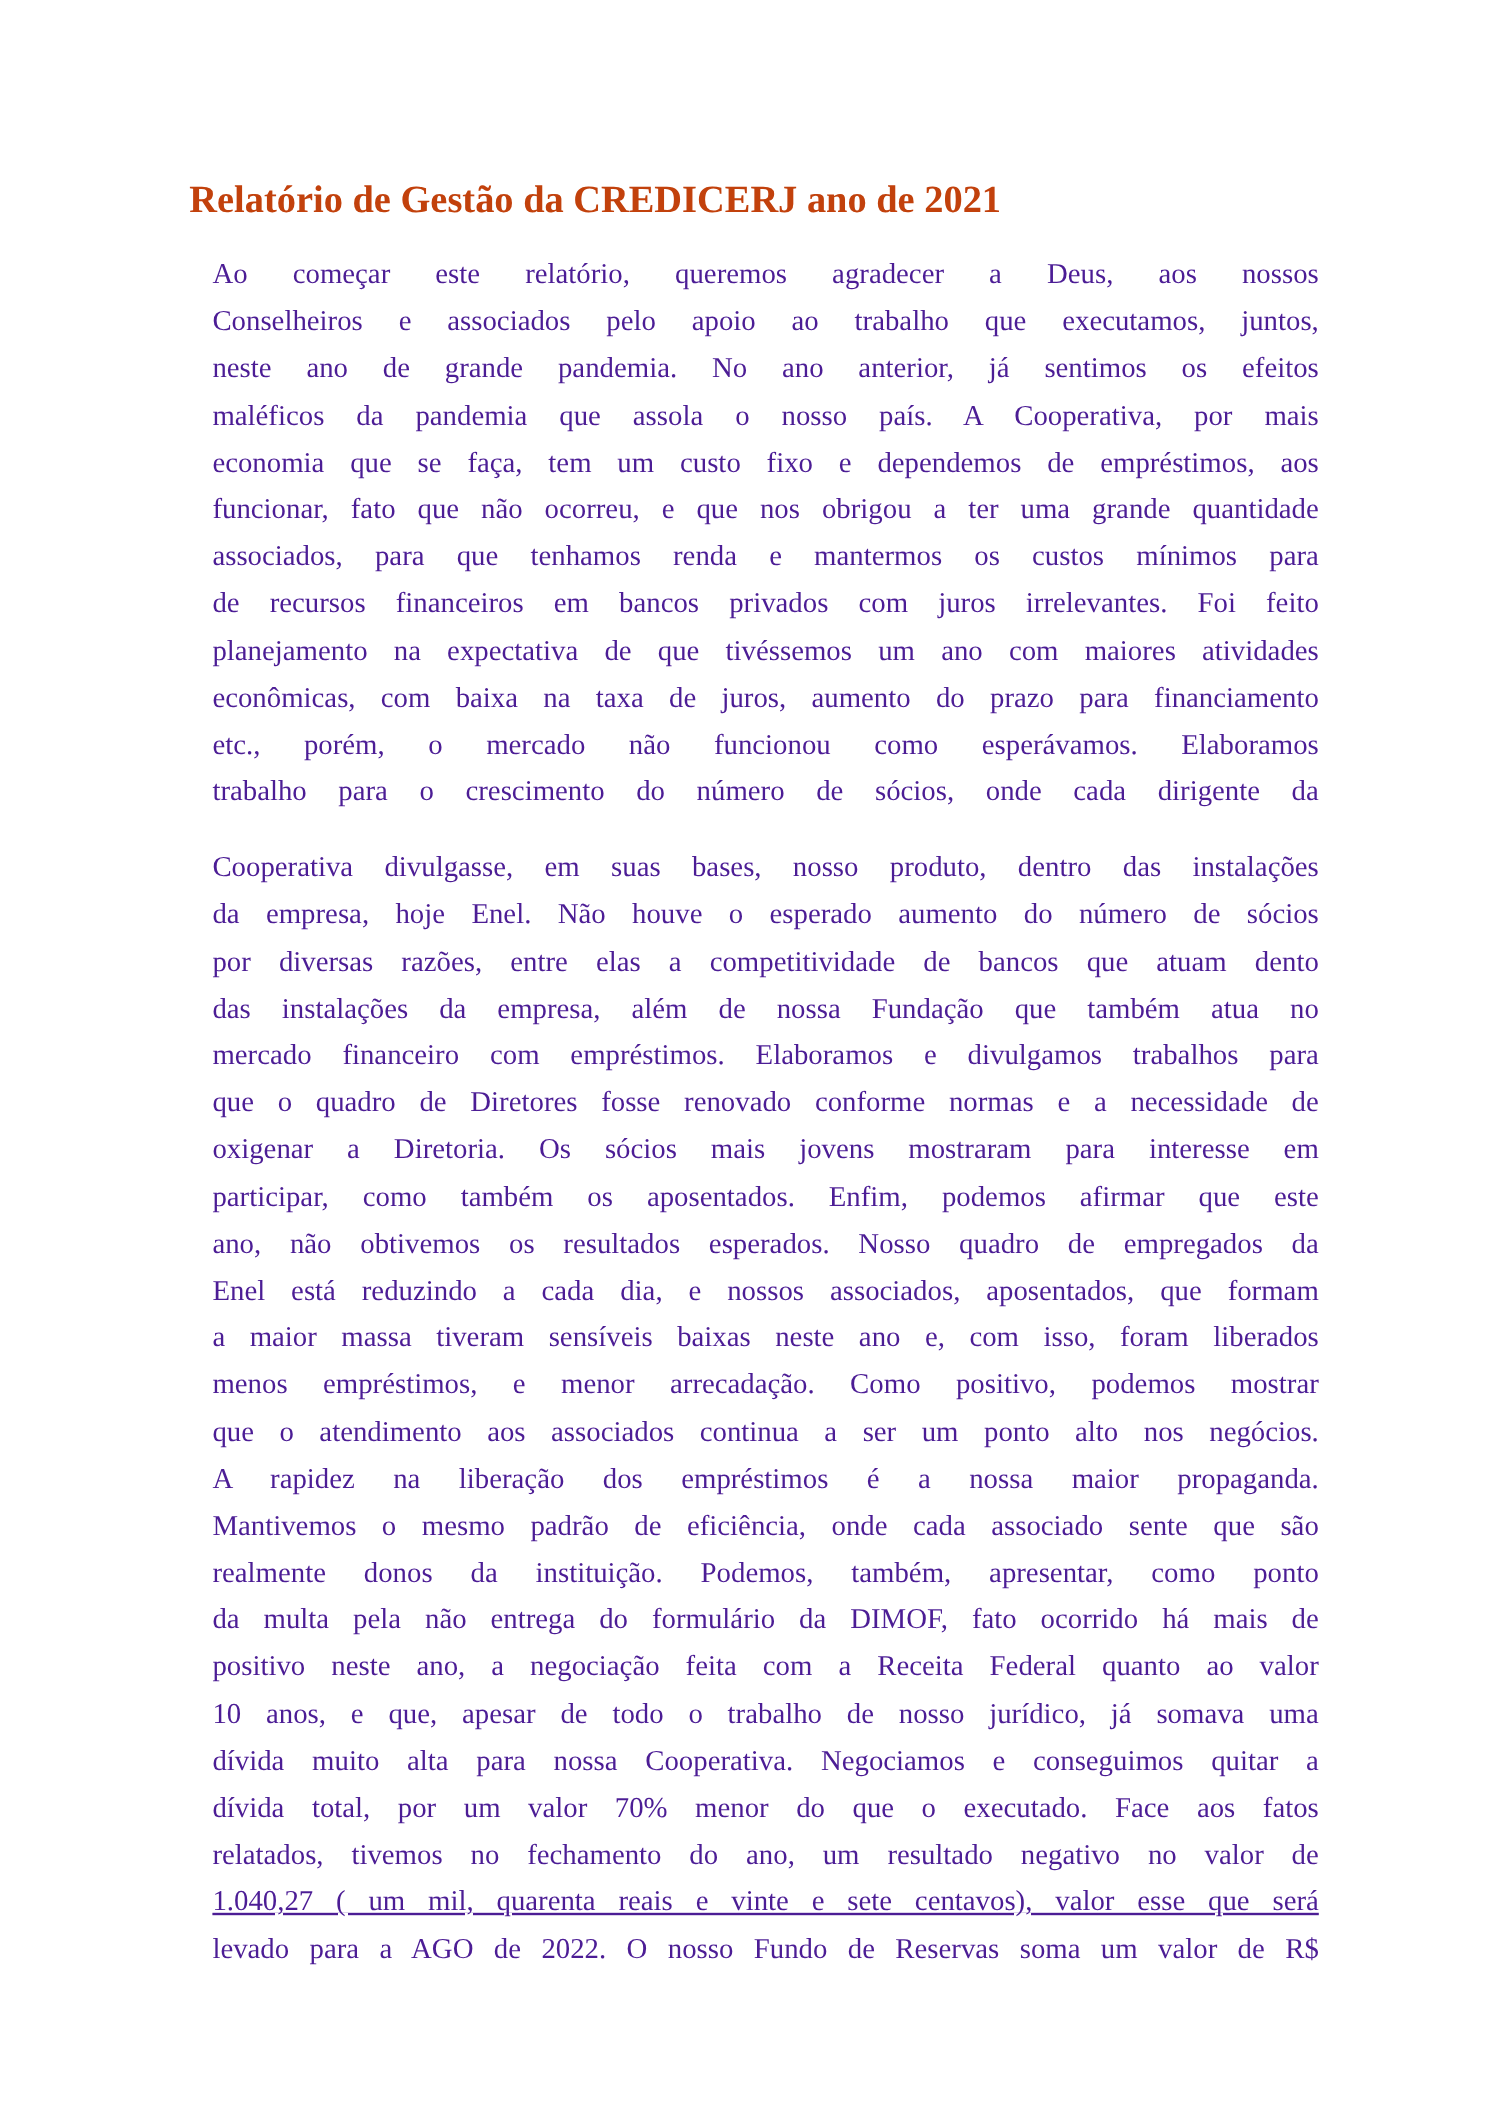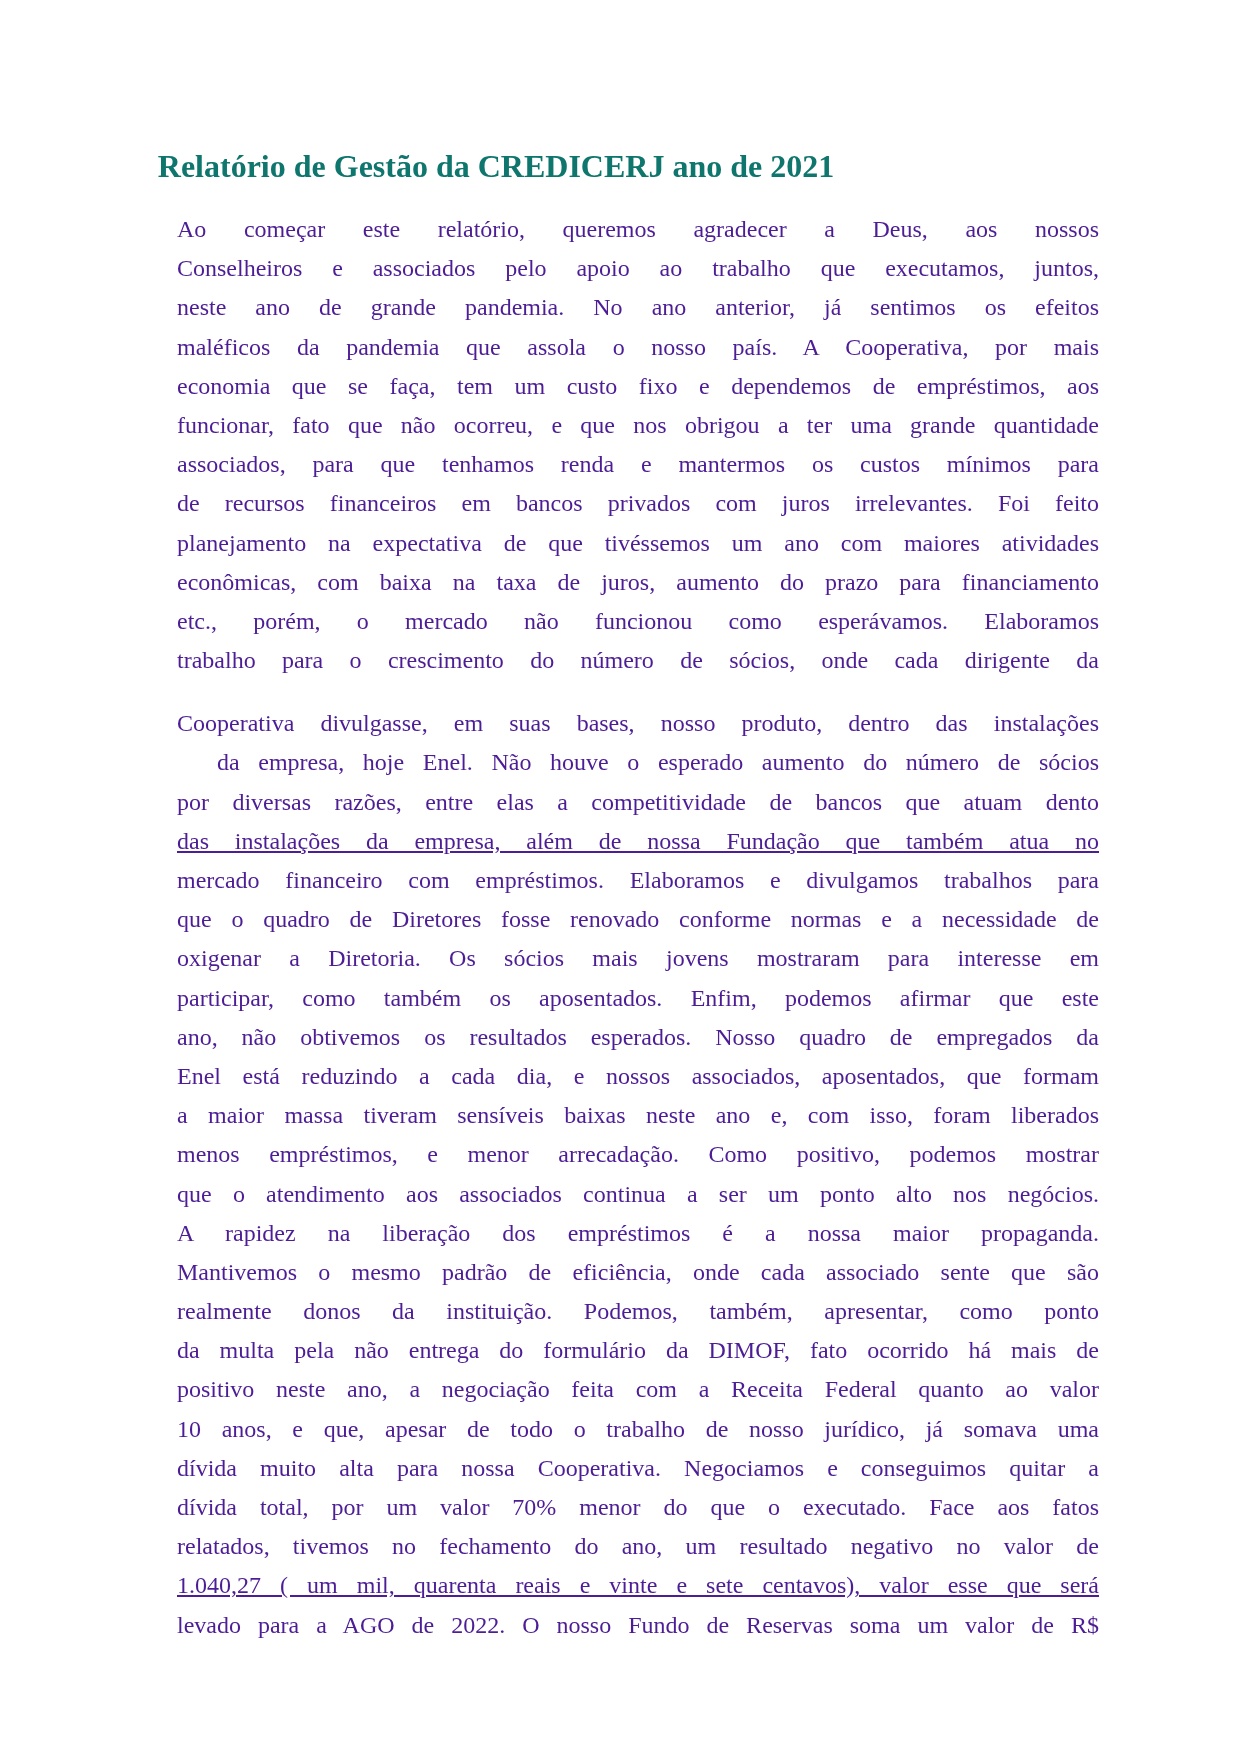--- a/index.html
+++ b/index.html
@@ -2,21 +2,21 @@
 <html><head>
 <meta charset="utf-8">
 <style>
   html, body { margin: 0; padding: 0; background: #ffffff; }
   body { width: 1241px; height: 1755px; position: relative; overflow: hidden; }
   .page { position: absolute; left: 0; top: 0; width: 1241px; height: 1755px; background: #fff; }
   .title {
     position: absolute; left: 0; top: 148px; width: 992px;
     text-align: center; margin: 0;
     font-family: "Liberation Serif", serif; font-weight: bold;
-    font-size: 32px; color: #0f766e;
+    font-size: 32px; color: #c2410c;
     padding-left: 0;
   }
   .title span { display: inline-block; margin-left: 0px; }
   .body-text {
     position: absolute; left: 177px; top: 210px; width: 922px;
     margin: 0;
     font-family: "Liberation Serif", serif;
     font-size: 24px; line-height: 39.2px; color: #4c1d95;
   }
   .line {
@@ -36,23 +36,23 @@
       <span class="line" style="white-space: nowrap;">maléficos da pandemia que assola o nosso  país. A Cooperativa, por mais</span>
       <span class="line" style="white-space: nowrap;">economia que se faça, tem um custo fixo e dependemos  de empréstimos, aos</span>
       <span class="line" style="white-space: nowrap;">funcionar, fato que não ocorreu, e que nos obrigou a ter uma grande quantidade</span>
       <span class="line" style="white-space: nowrap;">associados, para que tenhamos renda e mantermos os custos mínimos para</span>
       <span class="line" style="white-space: nowrap;">de recursos financeiros em bancos privados com juros irrelevantes.  Foi feito</span>
       <span class="line" style="white-space: nowrap;">planejamento na expectativa de que tivéssemos um ano com maiores atividades</span>
       <span class="line" style="white-space: nowrap;">econômicas, com baixa na taxa de juros, aumento do prazo para financiamento</span>
       <span class="line" style="white-space: nowrap;">etc., porém, o mercado não funcionou como esperávamos. Elaboramos</span>
       <span class="line" style="white-space: nowrap;">trabalho para o crescimento do número de sócios, onde cada dirigente da</span>
       <span class="line" style="white-space: nowrap; margin-top: 24px;">Cooperativa divulgasse, em suas bases, nosso produto, dentro das instalações</span>
-      <span class="line" style="white-space: nowrap; margin-left: 40px;">da empresa, hoje Enel. Não houve o esperado aumento do número de sócios</span>
+      <span class="line" style="white-space: nowrap;">da empresa, hoje Enel. Não houve o esperado aumento do número de sócios</span>
       <span class="line" style="white-space: nowrap;">por diversas razões, entre elas a competitividade de bancos que atuam dento</span>
-      <span class="line" style="white-space: nowrap; text-decoration: underline;">das instalações da empresa, além de nossa Fundação que também atua no</span>
+      <span class="line" style="white-space: nowrap;">das instalações da empresa, além de nossa Fundação que também atua no</span>
       <span class="line" style="white-space: nowrap;">mercado financeiro com empréstimos. Elaboramos e divulgamos trabalhos para</span>
       <span class="line" style="white-space: nowrap;">que o quadro de Diretores fosse renovado conforme normas e a necessidade de</span>
       <span class="line" style="white-space: nowrap;">oxigenar a Diretoria. Os sócios mais jovens mostraram  para interesse em</span>
       <span class="line" style="white-space: nowrap;">participar, como também os aposentados.  Enfim, podemos afirmar que este</span>
       <span class="line" style="white-space: nowrap;">ano, não obtivemos os resultados esperados. Nosso quadro de empregados da</span>
       <span class="line" style="white-space: nowrap;">Enel está reduzindo a cada dia, e nossos associados, aposentados, que formam</span>
       <span class="line" style="white-space: nowrap;">a maior massa tiveram sensíveis baixas neste ano e, com isso, foram liberados</span>
       <span class="line" style="white-space: nowrap;">menos empréstimos, e menor arrecadação. Como positivo, podemos mostrar</span>
       <span class="line" style="white-space: nowrap;">que o atendimento aos associados  continua a ser um ponto alto nos negócios.</span>
       <span class="line" style="white-space: nowrap;">A rapidez na liberação dos empréstimos é a nossa maior propaganda.</span>

